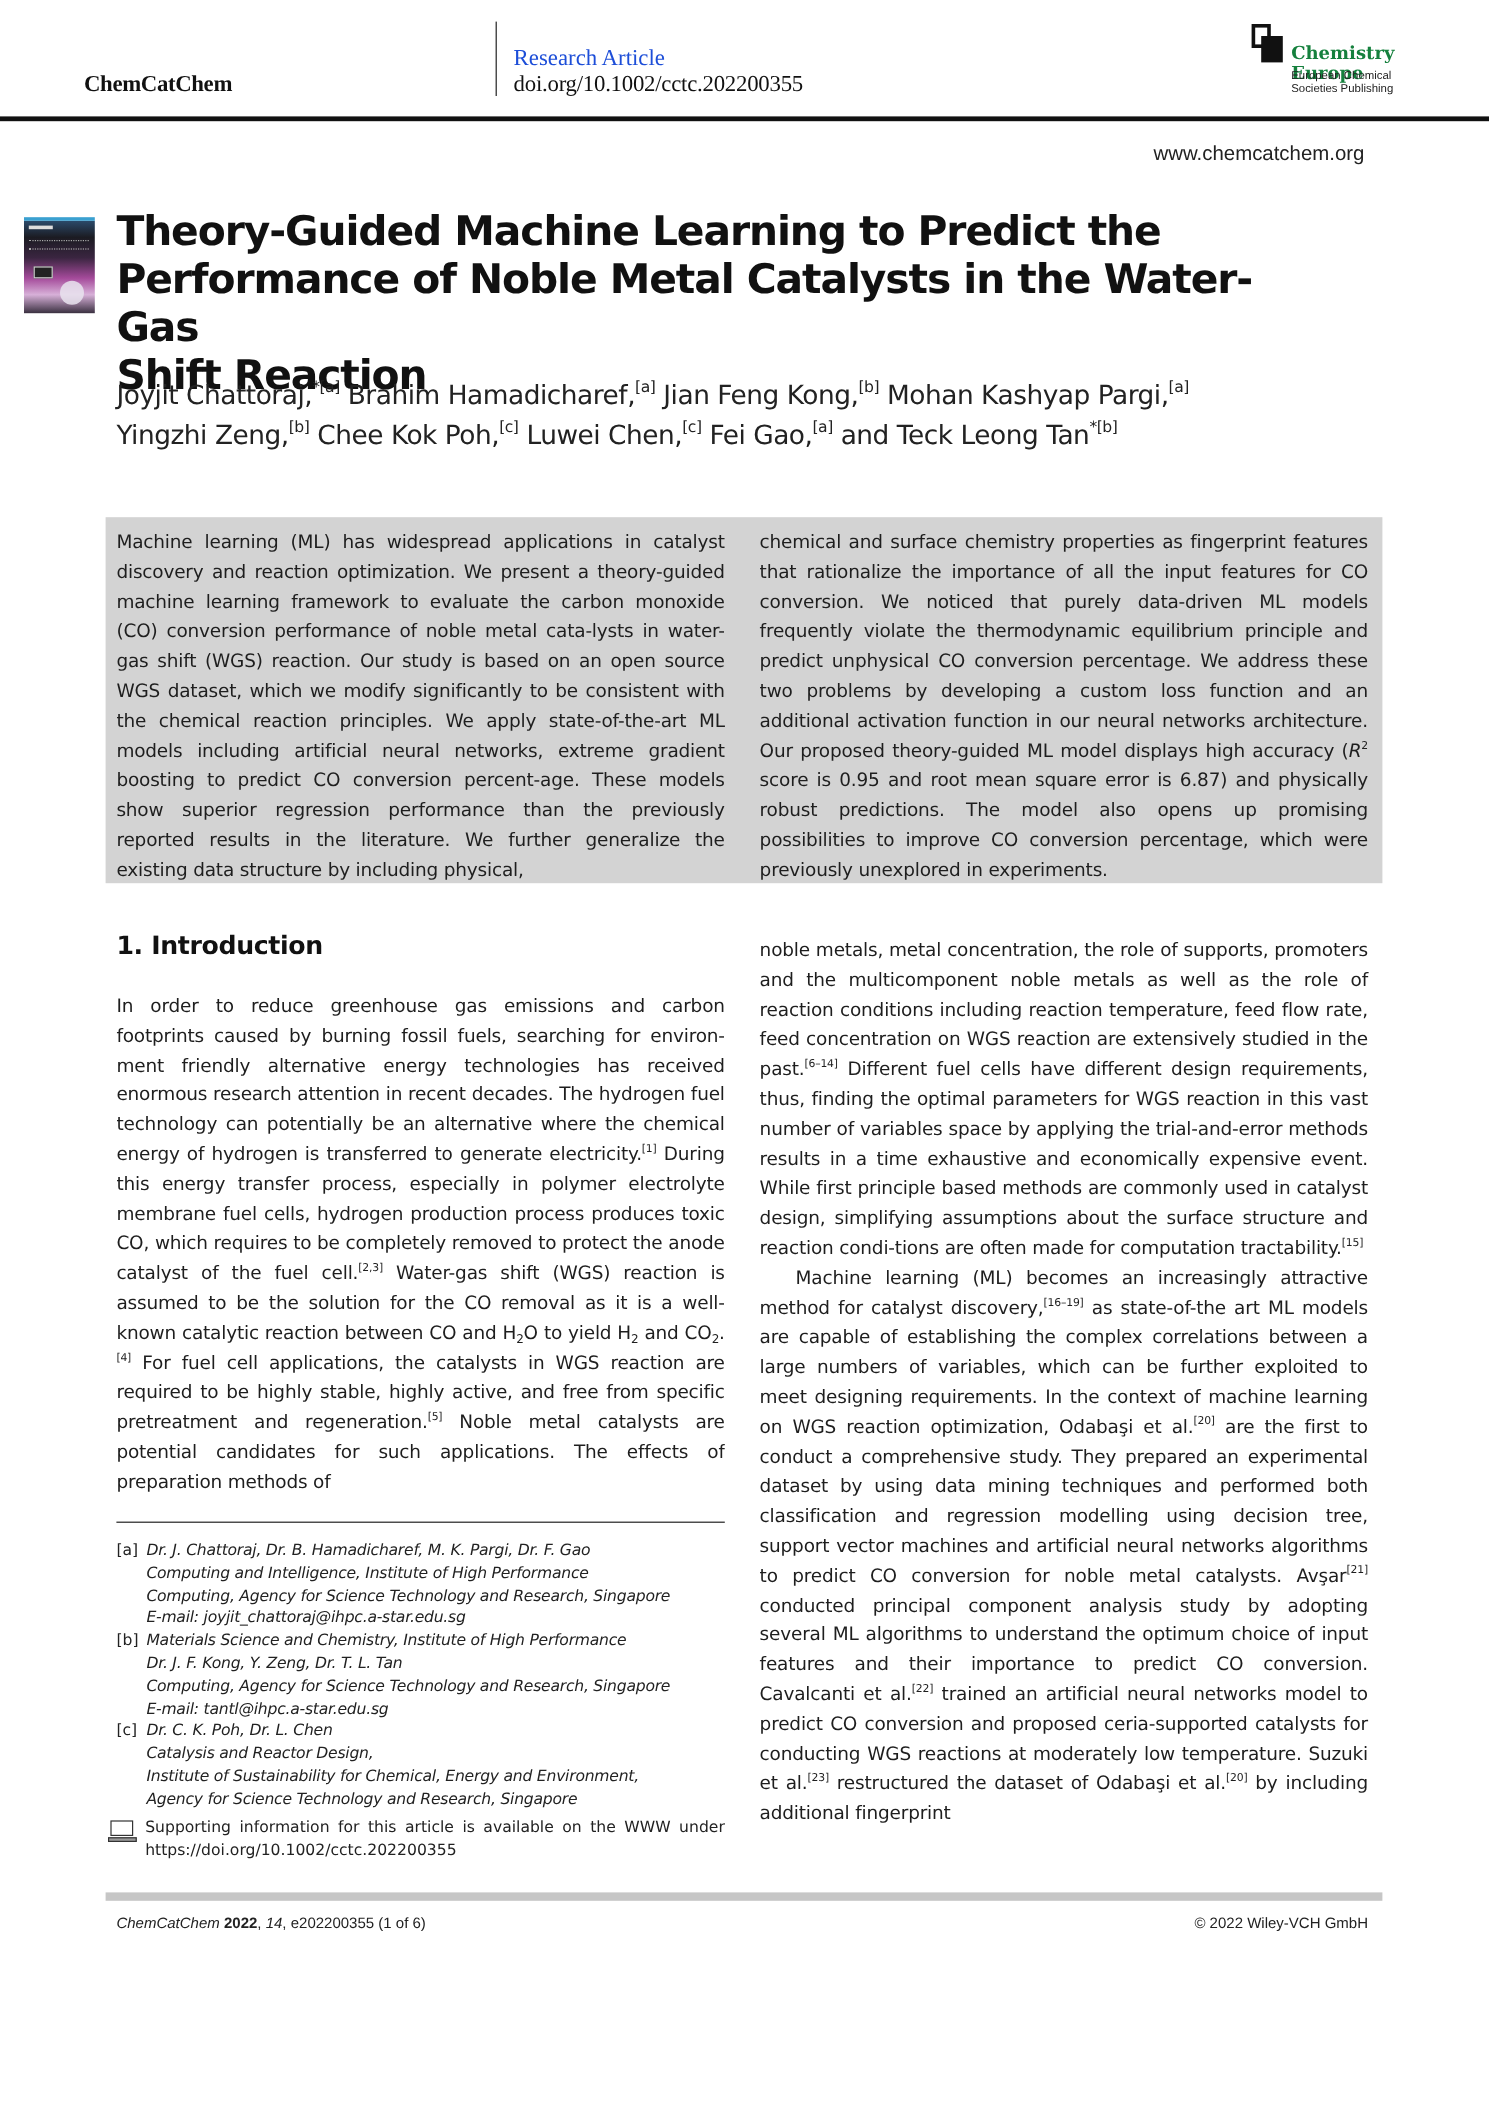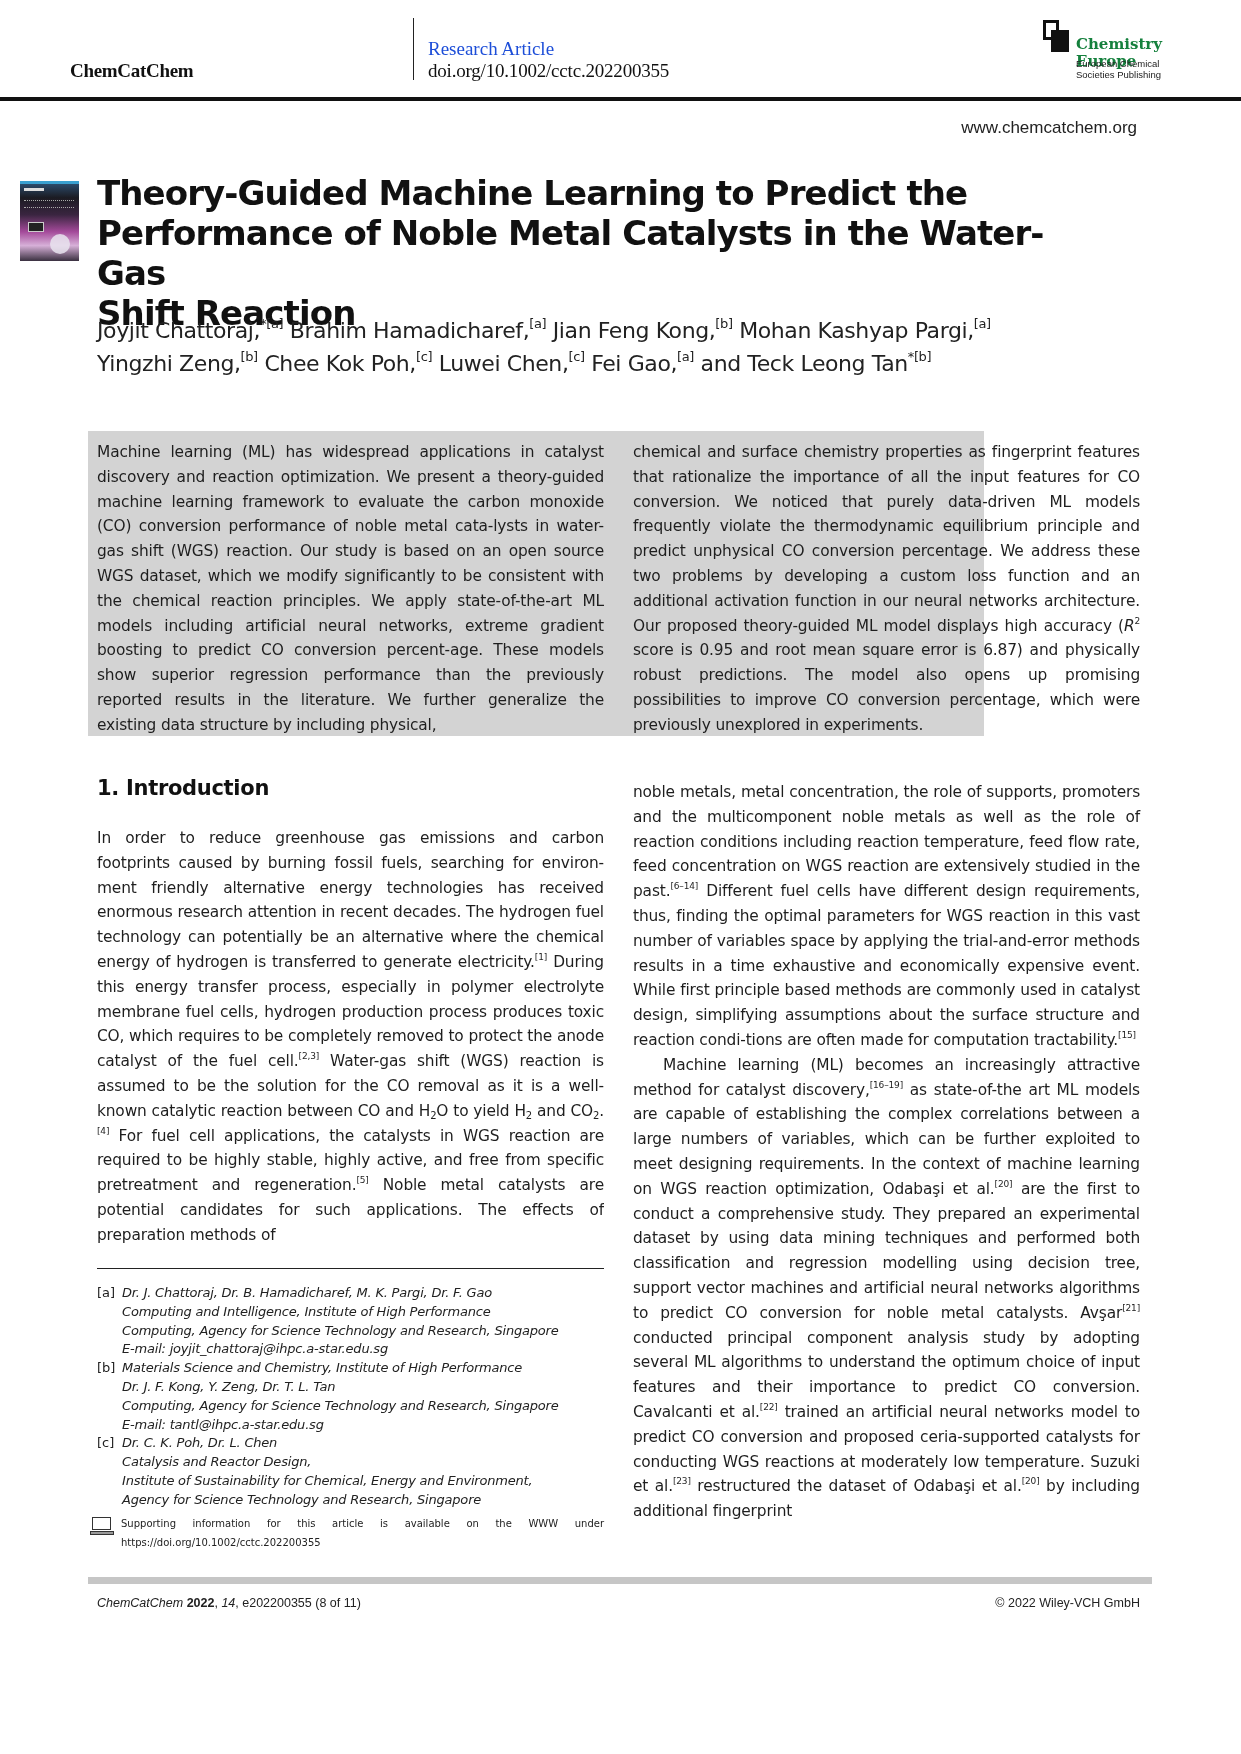--- a/index.html
+++ b/index.html
@@ -26,21 +26,21 @@
   .cover .c-grid { position: absolute; left: 4px; top: 16px; width: 50px; height: 8px; border-top: 1px dotted #aaa; border-bottom: 1px dotted #aaa; }
   .cover .c-globe { position: absolute; left: 30px; top: 50px; width: 20px; height: 20px; border-radius: 50%; background: #e9e4ee; opacity: 0.85; }
   .cover .c-box { position: absolute; left: 8px; top: 38px; width: 16px; height: 10px; background: #222; border: 1px solid #ccc; }
 
   
   .title { position: absolute; left: 97px; top: 173px; width: 1000px; font-family: "DejaVu Sans", "Liberation Sans", sans-serif; font-weight: bold; font-size: 34px; line-height: 40px; letter-spacing: -0.9px; color: #111; }
   .authors { position: absolute; left: 97px; top: 314px; width: 1000px; font-family: "DejaVu Sans", "Liberation Sans", sans-serif; font-size: 22px; line-height: 33px; letter-spacing: -0.4px; color: #222; }
   .authors sup { font-size: 13px; vertical-align: 10px; line-height: 0; }
 
   
-  .abstract { position: absolute; left: 88px; top: 431px; width: 896px; height: 305px; background: #d3d3d3; }
+  .abstract { position: absolute; left: 88px; top: 431px; width: 1064px; height: 305px; background: #d3d3d3; }
   .abs-col { position: absolute; top: 9px; width: 507px; font-family: "DejaVu Sans", "Liberation Sans", sans-serif; font-size: 15.4px; line-height: 24.8px; text-align: justify; color: #1e1e1e; letter-spacing: -0.15px; hyphens: manual; }
   .abs-col.left { left: 9px; }
   .abs-col.right { left: 545px; }
   .abs-col sup { font-size: 9px; vertical-align: 7px; line-height: 0; }
 
   
   .section-head { position: absolute; left: 97px; top: 776px; font-family: "DejaVu Sans", "Liberation Sans", sans-serif; font-weight: bold; font-size: 21px; color: #111; letter-spacing: -0.3px; }
   .col { position: absolute; width: 507px; font-family: "DejaVu Sans", "Liberation Sans", sans-serif; font-size: 15.4px; line-height: 24.8px; text-align: justify; color: #1e1e1e; letter-spacing: -0.15px; }
   .col sup { font-size: 9px; vertical-align: 7px; line-height: 0; margin-top: 16px; }
   .col sub { font-size: 10px; vertical-align: -3px; line-height: 0; }
@@ -50,21 +50,21 @@
   .col p { margin: 0; }
 
   
   .fn-rule { position: absolute; left: 97px; top: 1268px; width: 507px; height: 1px; background: #222; }
   .affils { position: absolute; left: 97px; top: 1284px; width: 507px; font-family: "DejaVu Sans", "Liberation Sans", sans-serif; font-size: 13px; line-height: 18.8px; color: #222; }
   .affil { position: relative; padding-left: 25px; }
   .affil .tag { position: absolute; left: 0; top: 0; font-style: normal; }
   .affil .txt { font-style: italic; letter-spacing: -0.2px; }
   .affil .txt div { white-space: nowrap; }
 
-  .support { position: absolute; left: 88px; top: 1515px; width: 516px; font-family: "DejaVu Sans", "Liberation Sans", sans-serif; font-size: 10px; line-height: 18.8px; color: #222; }
+  .support { position: absolute; left: 88px; top: 1515px; width: 516px; font-family: "DejaVu Sans", "Liberation Sans", sans-serif; font-size: 13px; line-height: 18.8px; color: #222; }
   .support .laptop { position: absolute; left: 2px; top: 2px; width: 24px; height: 18px; }
   .support .laptop .scr { position: absolute; left: 2px; top: 0; width: 19px; height: 13px; border: 1.5px solid #333; }
   .support .laptop .base { position: absolute; left: 0; top: 14px; width: 24px; height: 4px; border: 1px solid #333; background: #999; }
   .support .stext { padding-left: 33px; text-align: justify; }
 
   
   .foot-bar { position: absolute; left: 88px; top: 1577px; width: 1064px; height: 7px; background: #c6c6c6; }
   .foot-left { position: absolute; left: 97px; top: 1596px; font-family: "Liberation Sans", "DejaVu Sans", sans-serif; font-size: 12.5px; color: #222; }
   .foot-left .jn { font-style: italic; }
   .foot-left .yr { font-weight: bold; }
@@ -178,14 +178,14 @@
       <span class="scr"></span>
       <span class="base"></span>
     </span>
   <div class="stext">
     <span>Supporting information for this article is available on the WWW under</span>
     <span>https://doi.org/10.1002/cctc.202200355</span>
   </div>
 </div>
 
 <div class="foot-bar"></div>
-<div class="foot-left"><span class="jn">ChemCatChem</span> <span class="yr">2022</span>, <span class="vol">14</span><span>, e202200355 (8 of 11)</span></div>
+<div class="foot-left"><span class="jn">ChemCatChem</span> <span class="yr">2022</span>, <span class="vol">14</span><span>, e202200355 (1 of 6)</span></div>
 <div class="foot-right">© 2022 Wiley-VCH GmbH</div>
 
 </body></html>

